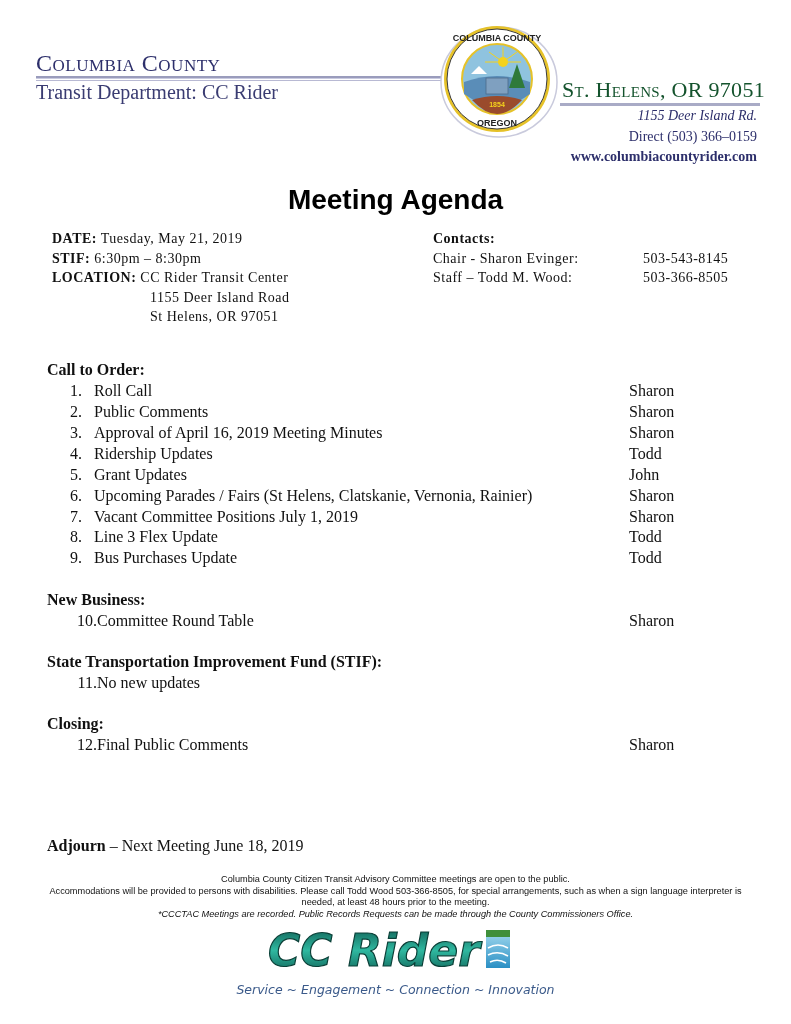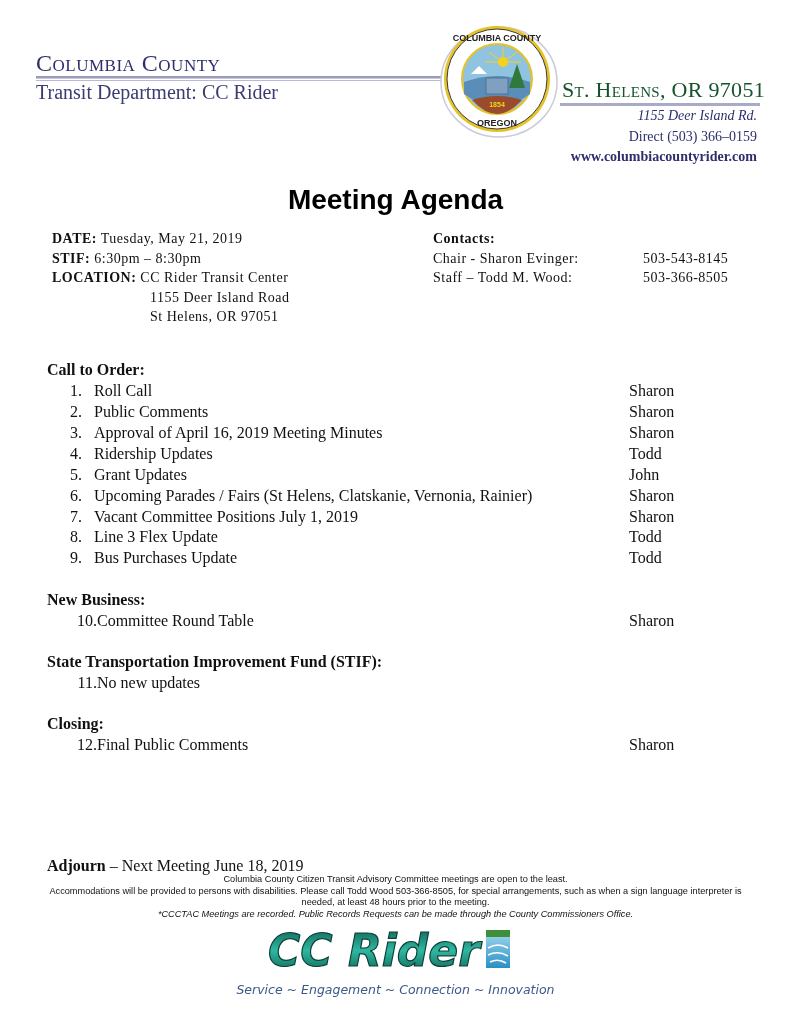--- a/index.html
+++ b/index.html
@@ -32,21 +32,21 @@
   .contacts .lbl { font-weight: bold; }
 
   
   .section-head { left: 47px; font-size: 16px; font-weight: bold; }
   .item { left: 70px; width: 660px; font-size: 16px; display: flex; }
   .item .num { width: 24px; }
   .item .num.wide { width: 27px; text-align: right; }
   .item .text { flex: 1; }
   .item .who { width: 80px; position: absolute; left: 559px; }
 
-  .adjourn { left: 47px; top: 857px; font-size: 16px; }
+  .adjourn { left: 47px; top: 837px; font-size: 16px; }
   .adjourn b { font-weight: bold; }
 
   
   .footer { left: 40px; width: 711px; top: 874px; text-align: center; font-family: "Liberation Sans", sans-serif; font-size: 9.2px; line-height: 11.5px; color: #111; }
   .footer .ital { font-style: italic; }
 
   .logo { left: 266px; top: 924px; width: 250px; height: 50px; }
   .tagline { left: 0; width: 791px; top: 982px; text-align: center; font-family: "DejaVu Sans", sans-serif; font-style: italic; font-size: 12.5px; color: #3b5a8a; }
 </style>
 </head>
@@ -171,21 +171,21 @@
 <div class="abs section-head" style="top:715px">Closing:</div>
 <div class="abs item" style="top:736px">
     <span class="num wide">12.</span>
     <span class="text">Final Public Comments</span>
     <span class="who">Sharon</span>
   </div>
 
 <div class="abs adjourn"><b>Adjourn</b><span> – Next Meeting June 18, 2019</span></div>
 
 <div class="abs footer">
-  <div>Columbia County Citizen Transit Advisory Committee meetings are open to the least.</div>
+  <div>Columbia County Citizen Transit Advisory Committee meetings are open to the public.</div>
   <div>Accommodations will be provided to persons with disabilities. Please call Todd Wood 503-366-8505, for special arrangements, such as when a sign language interpreter is needed, at least 48 hours prior to the meeting.</div>
   <div class="ital">*CCCTAC Meetings are recorded. Public Records Requests can be made through the County Commissioners Office.</div>
 </div>
 
 <svg class="abs logo" viewBox="0 0 250 50">
   <defs>
     <linearGradient id="tealGrad" x1="0" y1="0" x2="0" y2="1">
       <stop offset="0" stop-color="#0d5a50"></stop>
       <stop offset="0.5" stop-color="#2fb8a0"></stop>
       <stop offset="1" stop-color="#0d5a50"></stop>

